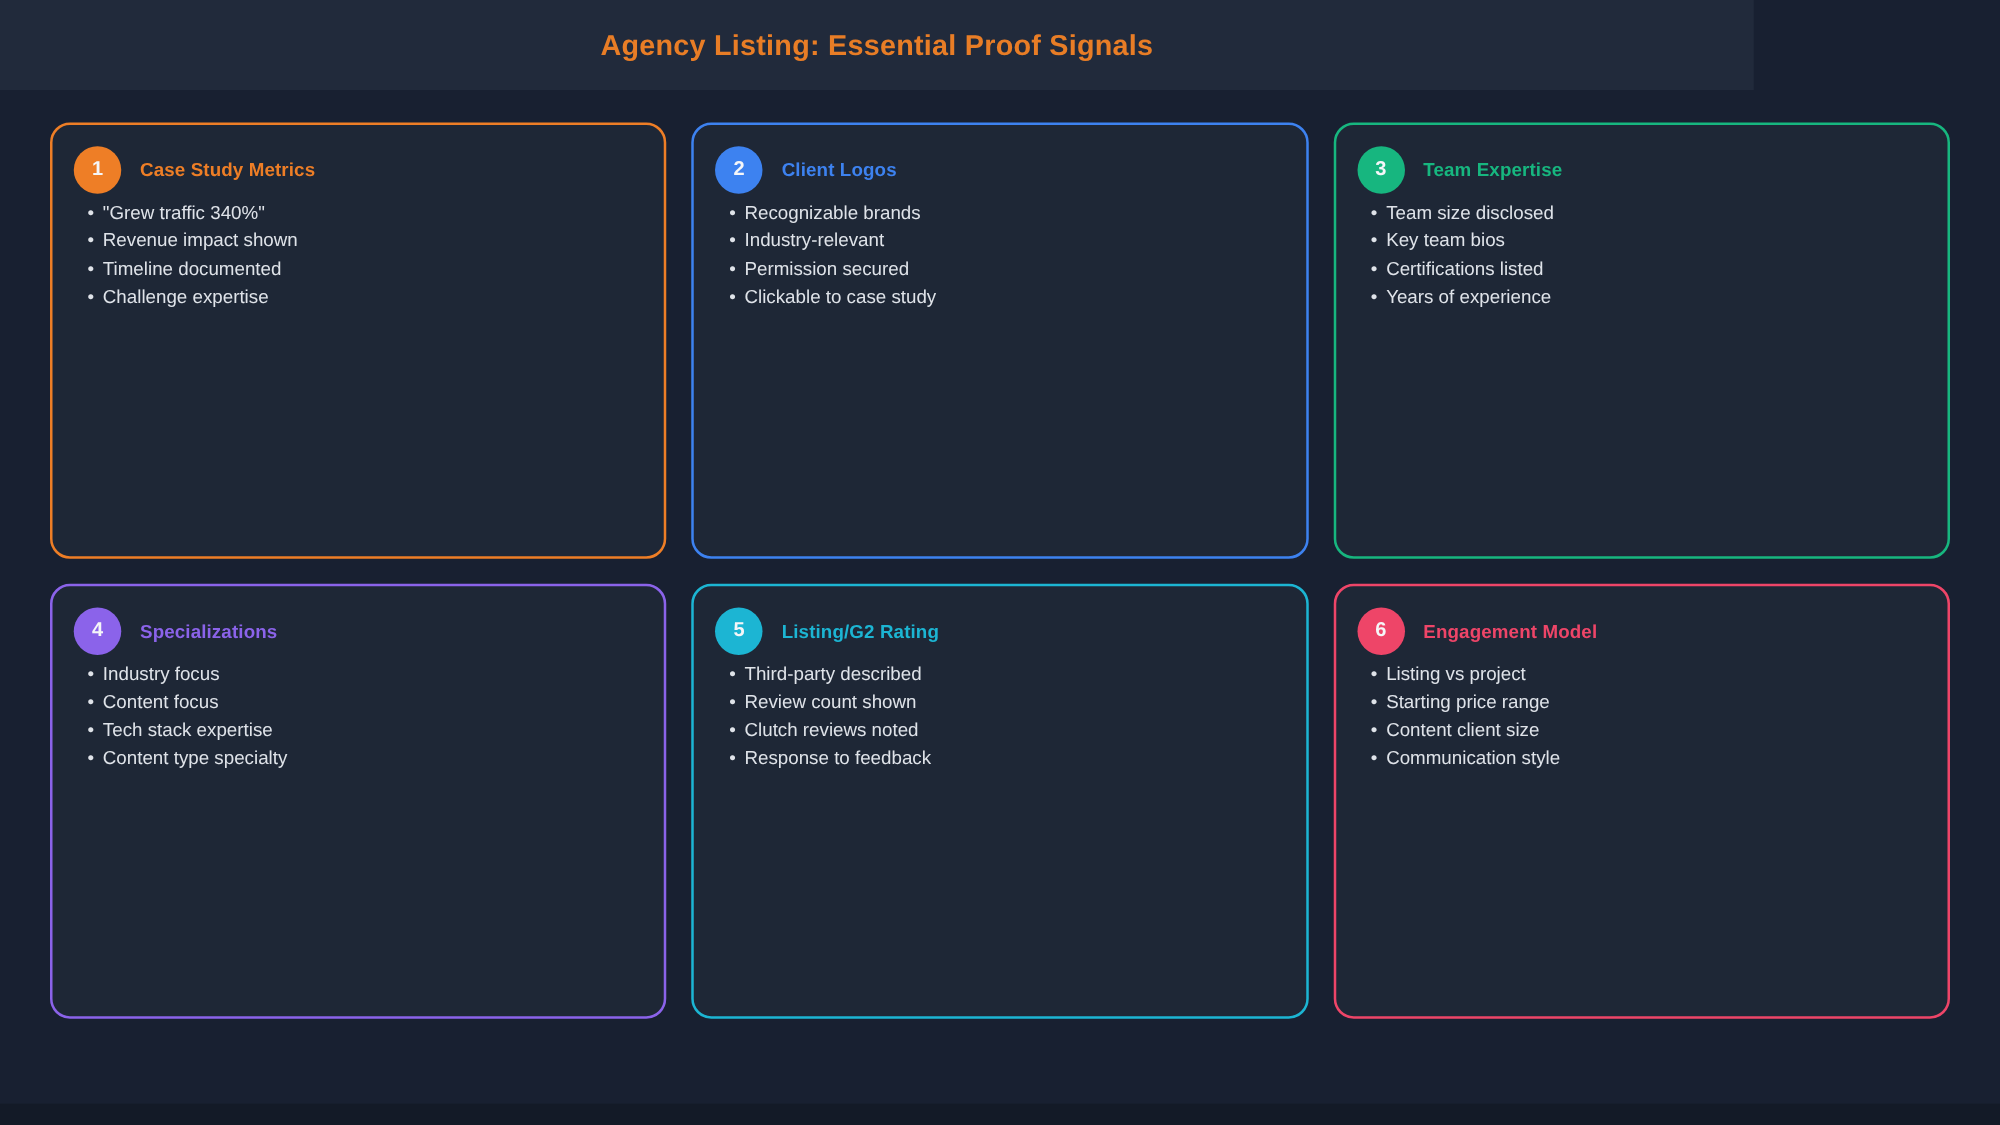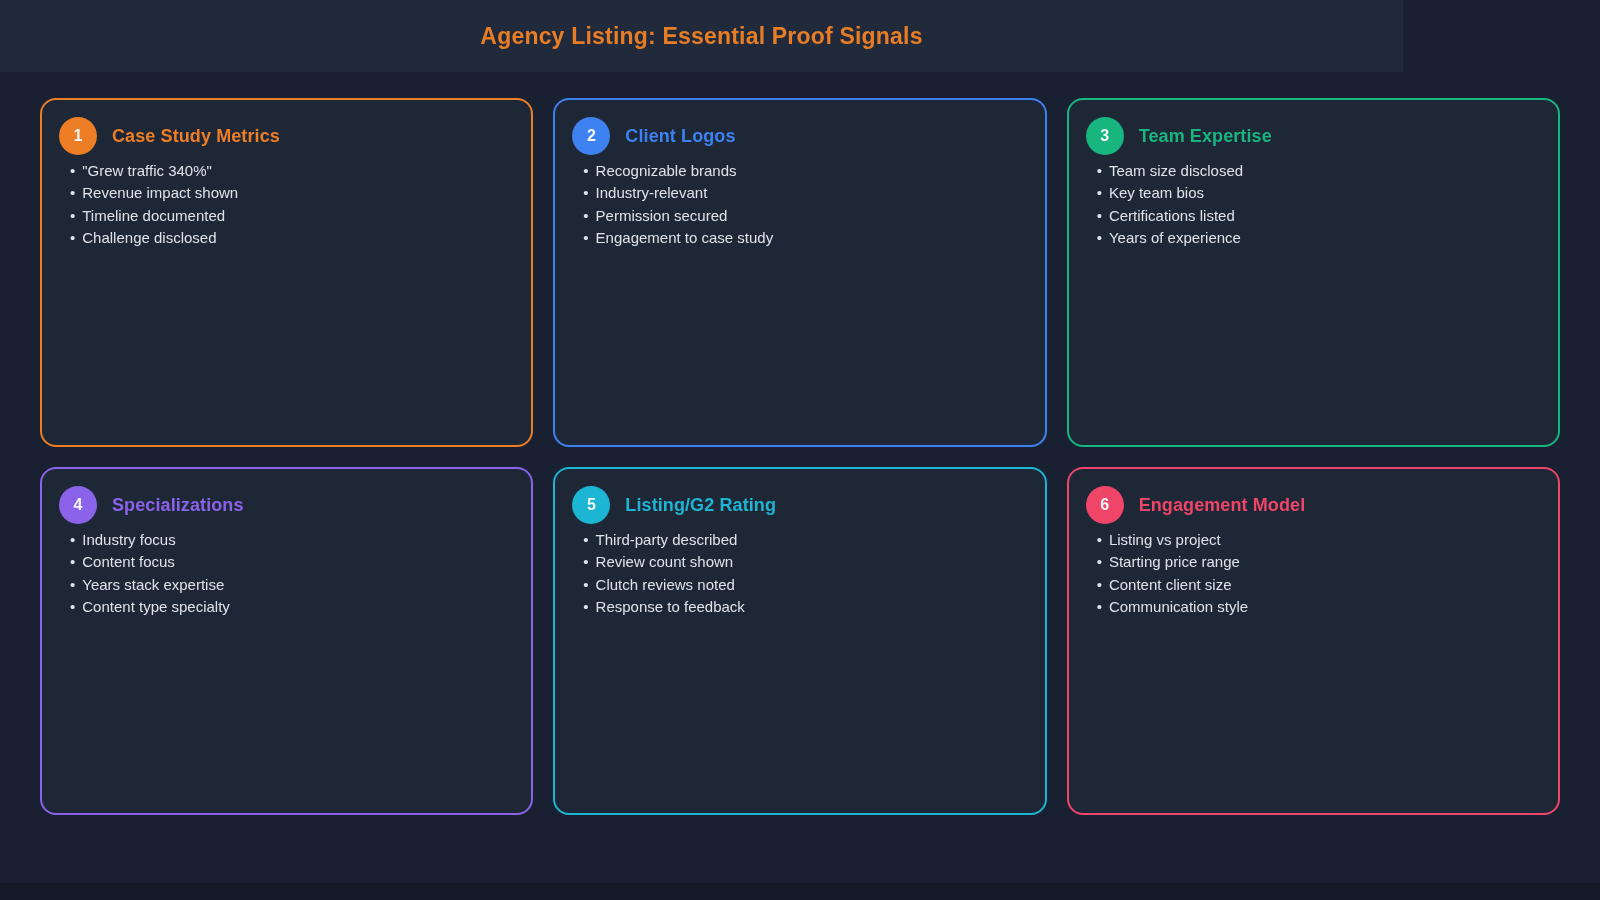--- a/index.html
+++ b/index.html
@@ -58,21 +58,21 @@
     color: #f5f6f8;
     font-size: 16px;
     font-weight: bold;
     display: flex;
     align-items: center;
     justify-content: center;
     flex: 0 0 auto;
   }
   .card-title {
     color: var(--accent, #ccc);
-    font-size: 18px;
+    font-size: 15px;
     font-weight: bold;
     letter-spacing: 0.1px;
   }
   .bullet-list {
     list-style: none;
     margin: 5px 0 0 0;
     padding: 0 0 0 11px;
   }
   .bullet-list li {
     color: #dfe3e9;
@@ -116,21 +116,21 @@
         <li>
         <span class="bullet-dot">•</span>
         <span>Revenue impact shown</span>
       </li>
         <li>
         <span class="bullet-dot">•</span>
         <span>Timeline documented</span>
       </li>
         <li>
         <span class="bullet-dot">•</span>
-        <span>Challenge disclosed</span>
+        <span>Challenge expertise</span>
       </li>
       </ul>
   </div>
 
   <div class="card" style="--accent: #3d82f0;">
     <div class="card-header">
       <div class="badge">2</div>
       <div class="card-title">Client Logos</div>
     </div>
     <ul class="bullet-list">
@@ -142,21 +142,21 @@
         <li>
         <span class="bullet-dot">•</span>
         <span>Industry-relevant</span>
       </li>
         <li>
         <span class="bullet-dot">•</span>
         <span>Permission secured</span>
       </li>
         <li>
         <span class="bullet-dot">•</span>
-        <span>Engagement to case study</span>
+        <span>Clickable to case study</span>
       </li>
       </ul>
   </div>
 
   <div class="card" style="--accent: #17b67f;">
     <div class="card-header">
       <div class="badge">3</div>
       <div class="card-title">Team Expertise</div>
     </div>
     <ul class="bullet-list">
@@ -190,21 +190,21 @@
     <li>
         <span class="bullet-dot">•</span>
         <span>Industry focus</span>
       </li>
         <li>
         <span class="bullet-dot">•</span>
         <span>Content focus</span>
       </li>
         <li>
         <span class="bullet-dot">•</span>
-        <span>Years stack expertise</span>
+        <span>Tech stack expertise</span>
       </li>
         <li>
         <span class="bullet-dot">•</span>
         <span>Content type specialty</span>
       </li>
       </ul>
   </div>
 
   <div class="card" style="--accent: #1cb5d3;">
     <div class="card-header">

